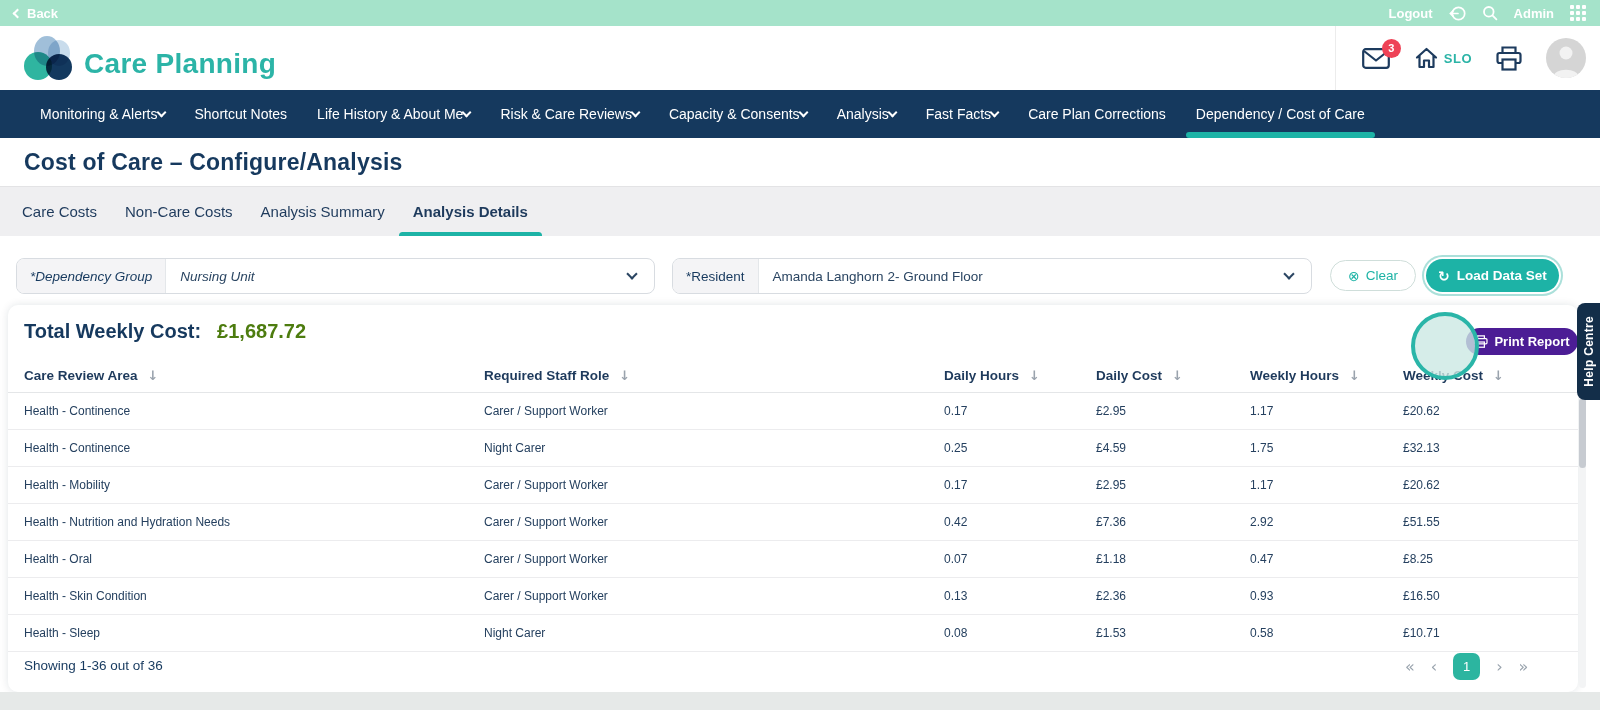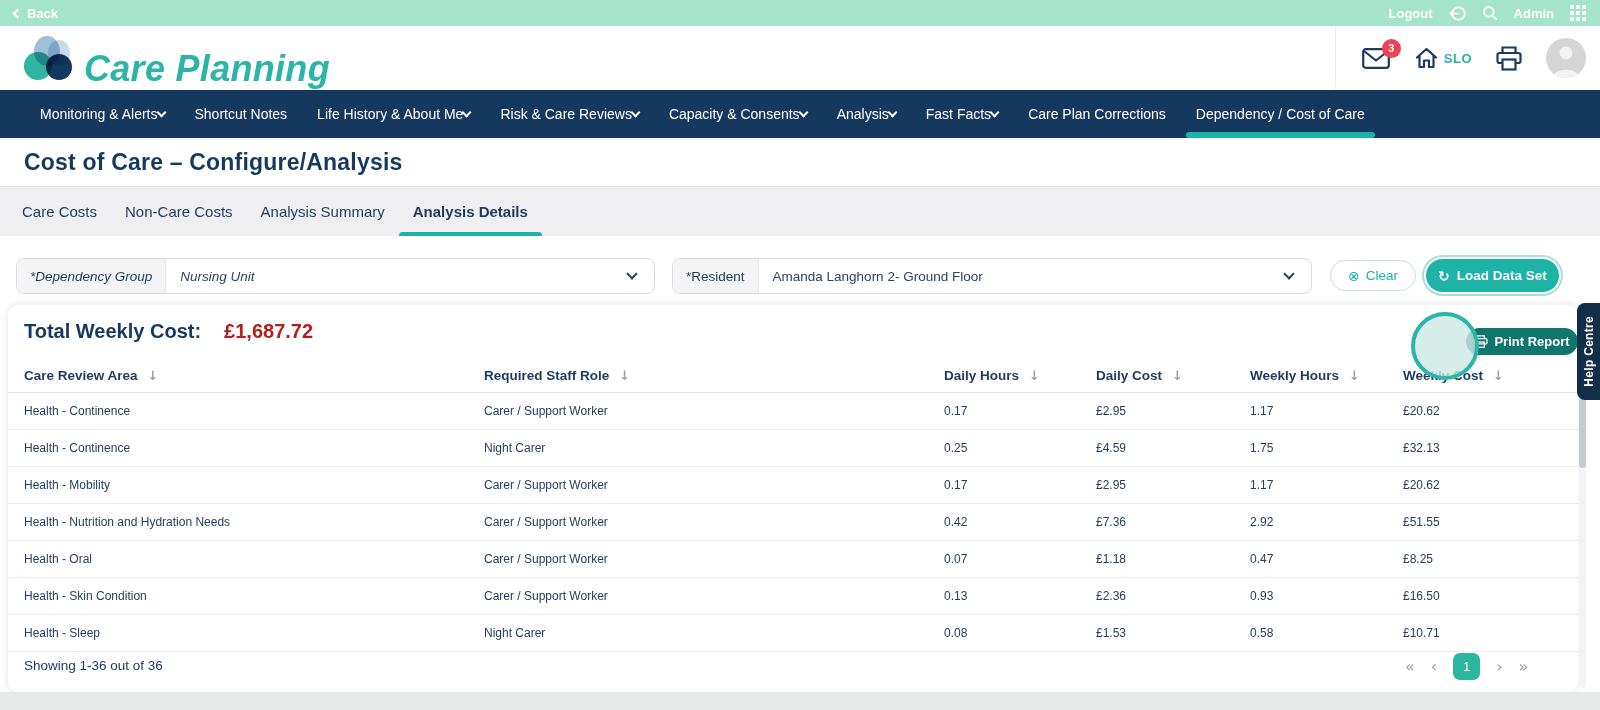--- a/index.html
+++ b/index.html
@@ -16,22 +16,22 @@
                transform:rotate(45deg); }
 
   
   .header { position:absolute; top:26px; left:0; width:1600px; height:64px; background:#fff; }
   .logo { position:absolute; left:24px; top:10px; width:48px; height:46px; }
   .logo i { position:absolute; border-radius:50%; mix-blend-mode:multiply; }
   .logo .c1 { left:10px; top:0; width:26px; height:30px; background:#8fb4d3; opacity:.85; }
   .logo .c2 { left:24px; top:4px; width:22px; height:26px; background:#c3d9ea; opacity:.9; }
   .logo .c3 { left:0; top:16px; width:28px; height:28px; background:#2fb5a0; }
   .logo .c4 { left:22px; top:18px; width:26px; height:26px; background:#13395f; }
-  .app-title { position:absolute; left:84px; top:22px; font-size:36px; font-weight:bold;
-               color:#2cb4a7; letter-spacing:.3px;font-style:italic; }
+  .app-title { position:absolute; left:84px; top:22px; font-size:28px; font-weight:bold;
+               color:#2cb4a7; letter-spacing:.3px; }
   .hdr-icons { position:absolute; right:14px; top:0; height:64px; display:flex; align-items:center;
                gap:24px; border-left:1px solid #ececec; padding-left:26px; }
   .mail-wrap { position:relative; }
   .badge { position:absolute; top:-9px; right:-11px; width:19px; height:19px; background:#ee4256;
            border-radius:50%; color:#fff; font-size:11px; font-weight:bold; display:flex;
            align-items:center; justify-content:center; }
   .home-wrap { display:flex; align-items:center; gap:5px; }
   .site-code { color:#2cb4a7; font-size:13px; font-weight:bold; letter-spacing:.5px; }
   .avatar { width:40px; height:40px; border-radius:50%; background:#d5d5d5; overflow:hidden;
             display:flex; align-items:flex-end; justify-content:center; }
@@ -80,22 +80,22 @@
               border:none; border-radius:17px; color:#fff; font-size:13.5px; font-weight:bold;
               display:flex; align-items:center; justify-content:center; gap:7px; cursor:pointer;
               box-shadow:0 0 0 2px #fff, 0 0 0 4px #abe0da; }
   .glyph { font-family:"DejaVu Sans", sans-serif; font-size:14px; line-height:1; }
 
   
   .card { position:absolute; left:8px; top:305px; width:1570px; height:387px; background:#fff;
           border-radius:10px; box-shadow:0 0 8px rgba(20,40,60,.12); }
   .total-line { position:absolute; left:24px; top:320px; font-size:20px; font-weight:bold;
                 color:#16395e; }
-  .total-line .amount { color:#b91c1c; margin-left:23px; }
-  .btn-print { position:absolute; left:1466px; top:328px; width:112px; height:27px; background:#0f766e;
+  .total-line .amount { color:#4d7c0f; margin-left:16px; }
+  .btn-print { position:absolute; left:1466px; top:328px; width:112px; height:27px; background:#4c1d95;
                border:none; border-radius:14px; color:#fff; font-size:13px; font-weight:bold;
                display:flex; align-items:center; justify-content:center; gap:6px; cursor:pointer; z-index:3; }
   .click-circle { position:absolute; left:1411px; top:312px; width:68px; height:68px; border-radius:50%;
                   border:4px solid #2ab5a8; background:rgba(204,232,228,.8); z-index:4; pointer-events:none; }
   .help-tab { position:absolute; left:1577px; top:303px; width:23px; height:97px; background:#132e49;
               border-radius:8px 0 0 8px; display:flex; align-items:center; justify-content:center;
               cursor:pointer; z-index:5; }
   .help-tab span { writing-mode:vertical-rl; transform:rotate(180deg); color:#fff; font-size:12px;
                    font-weight:bold; letter-spacing:.3px; }
 

